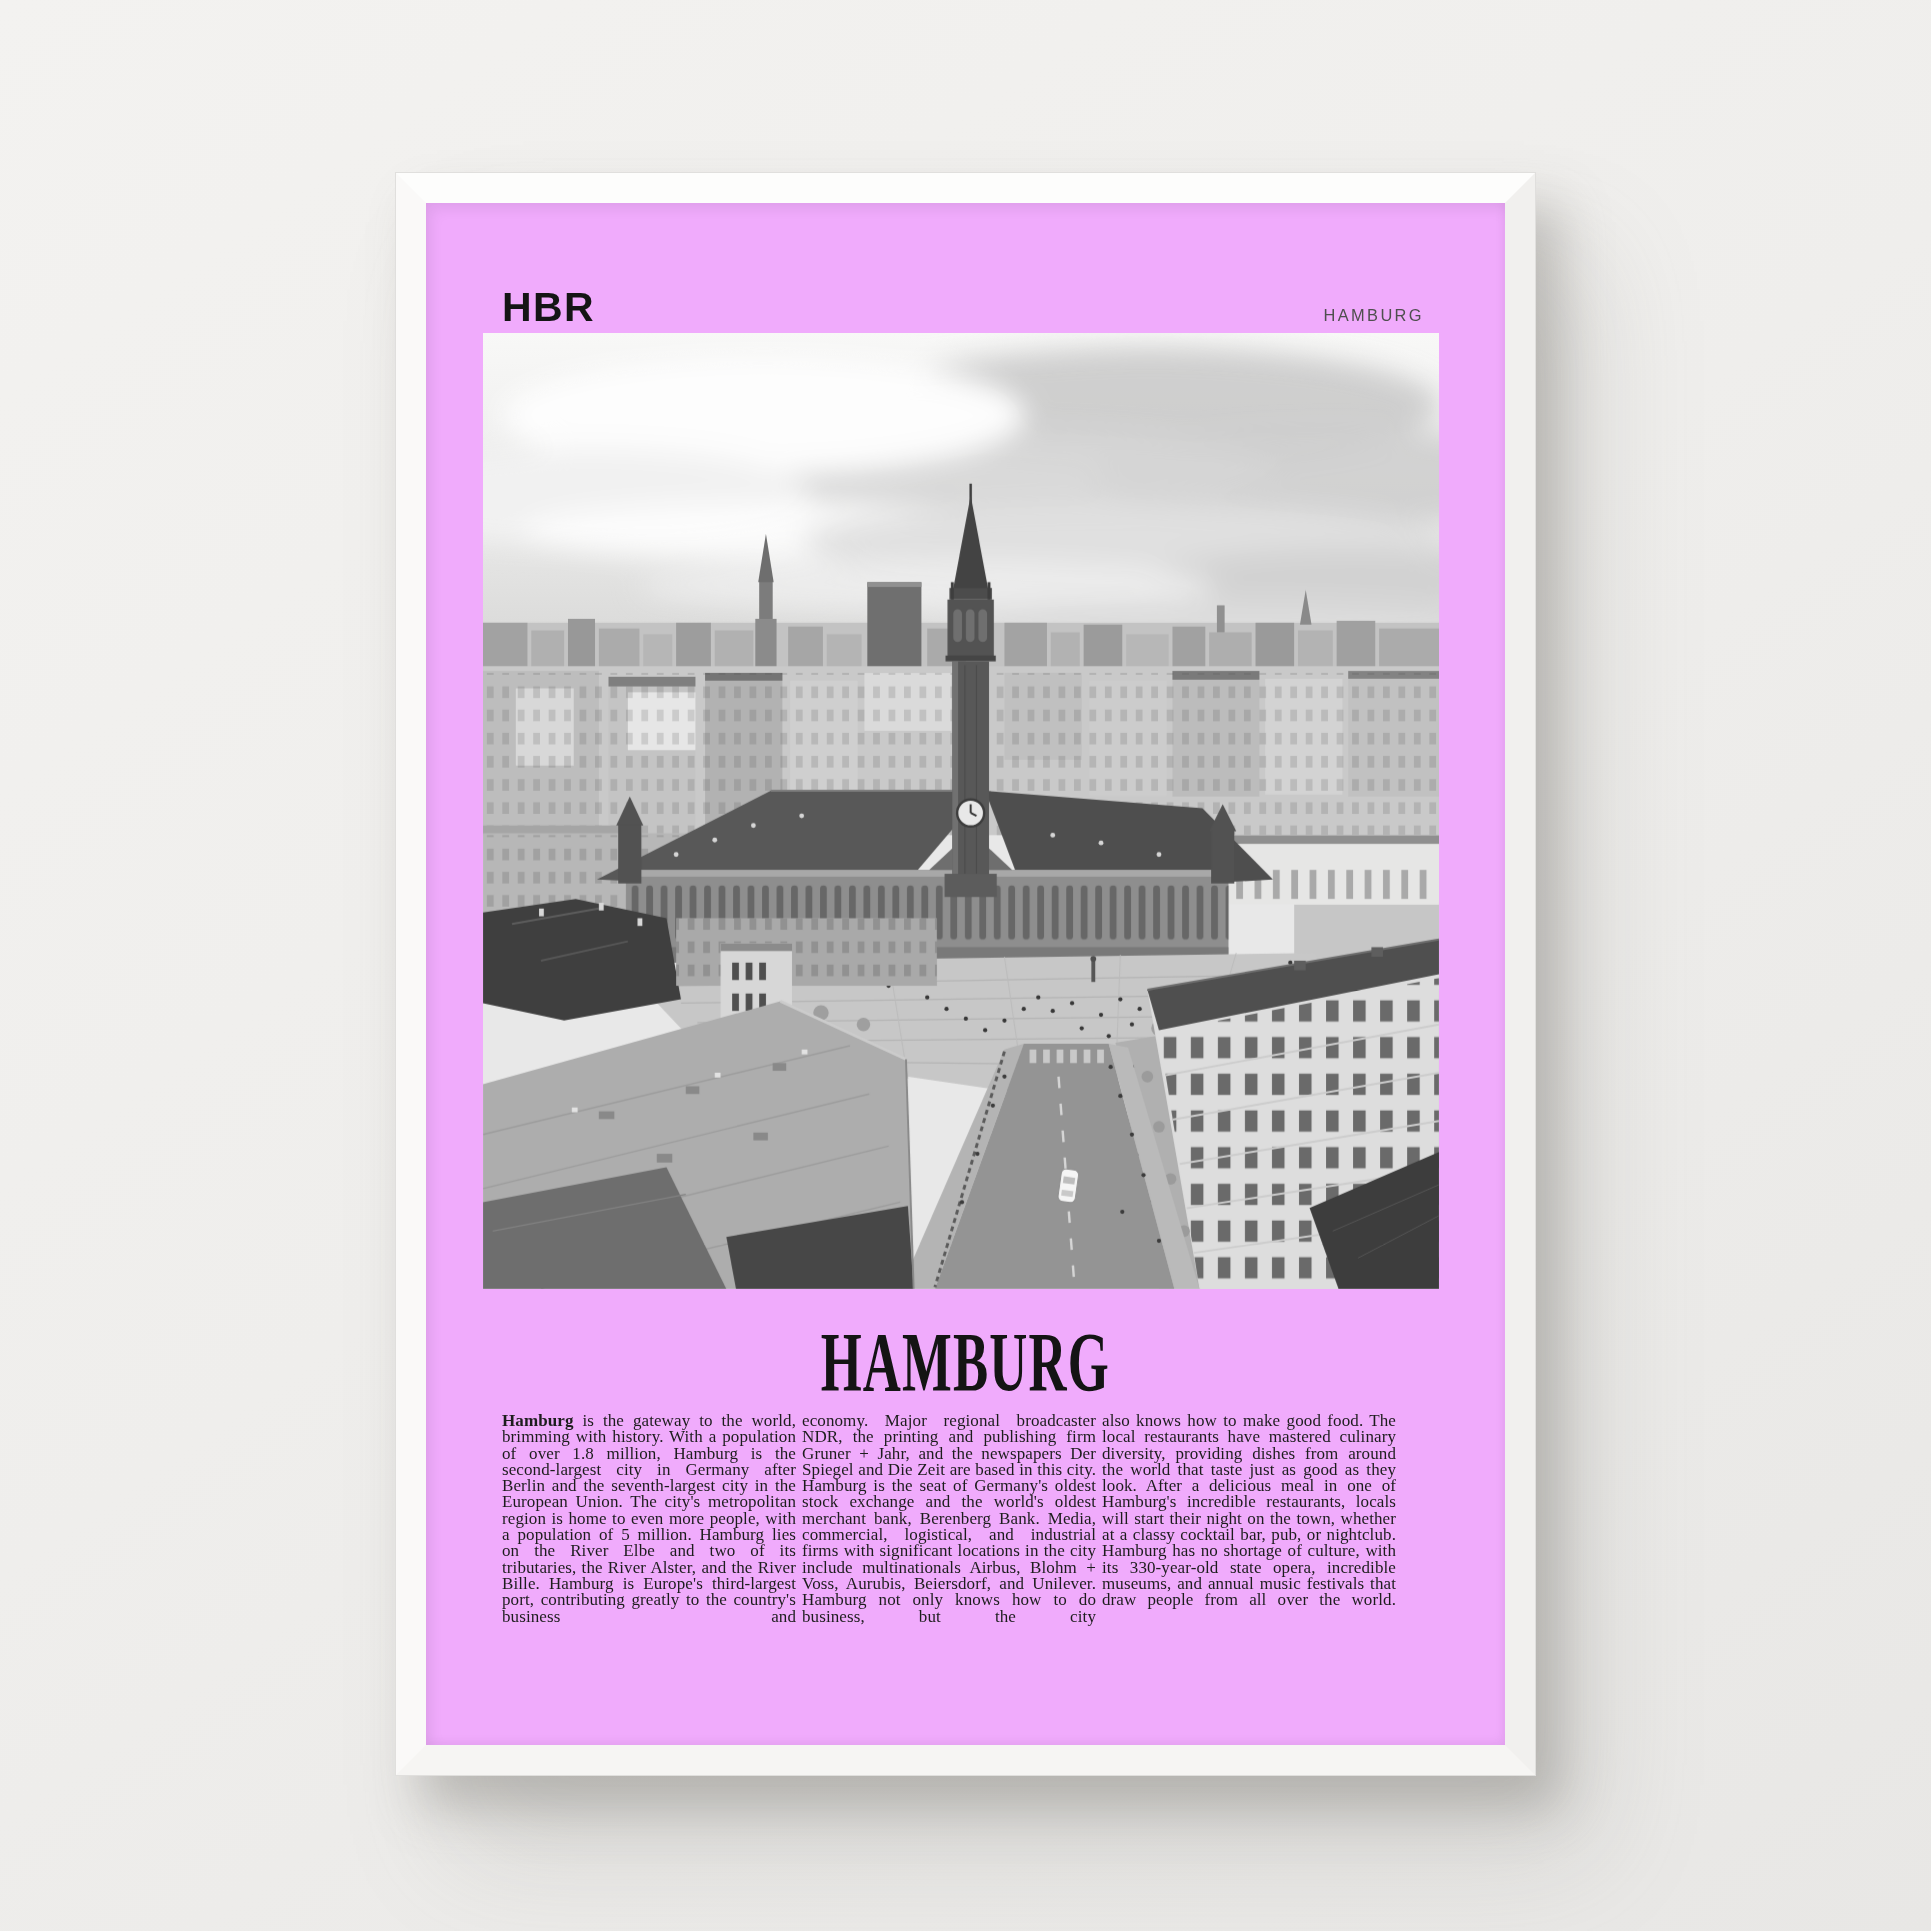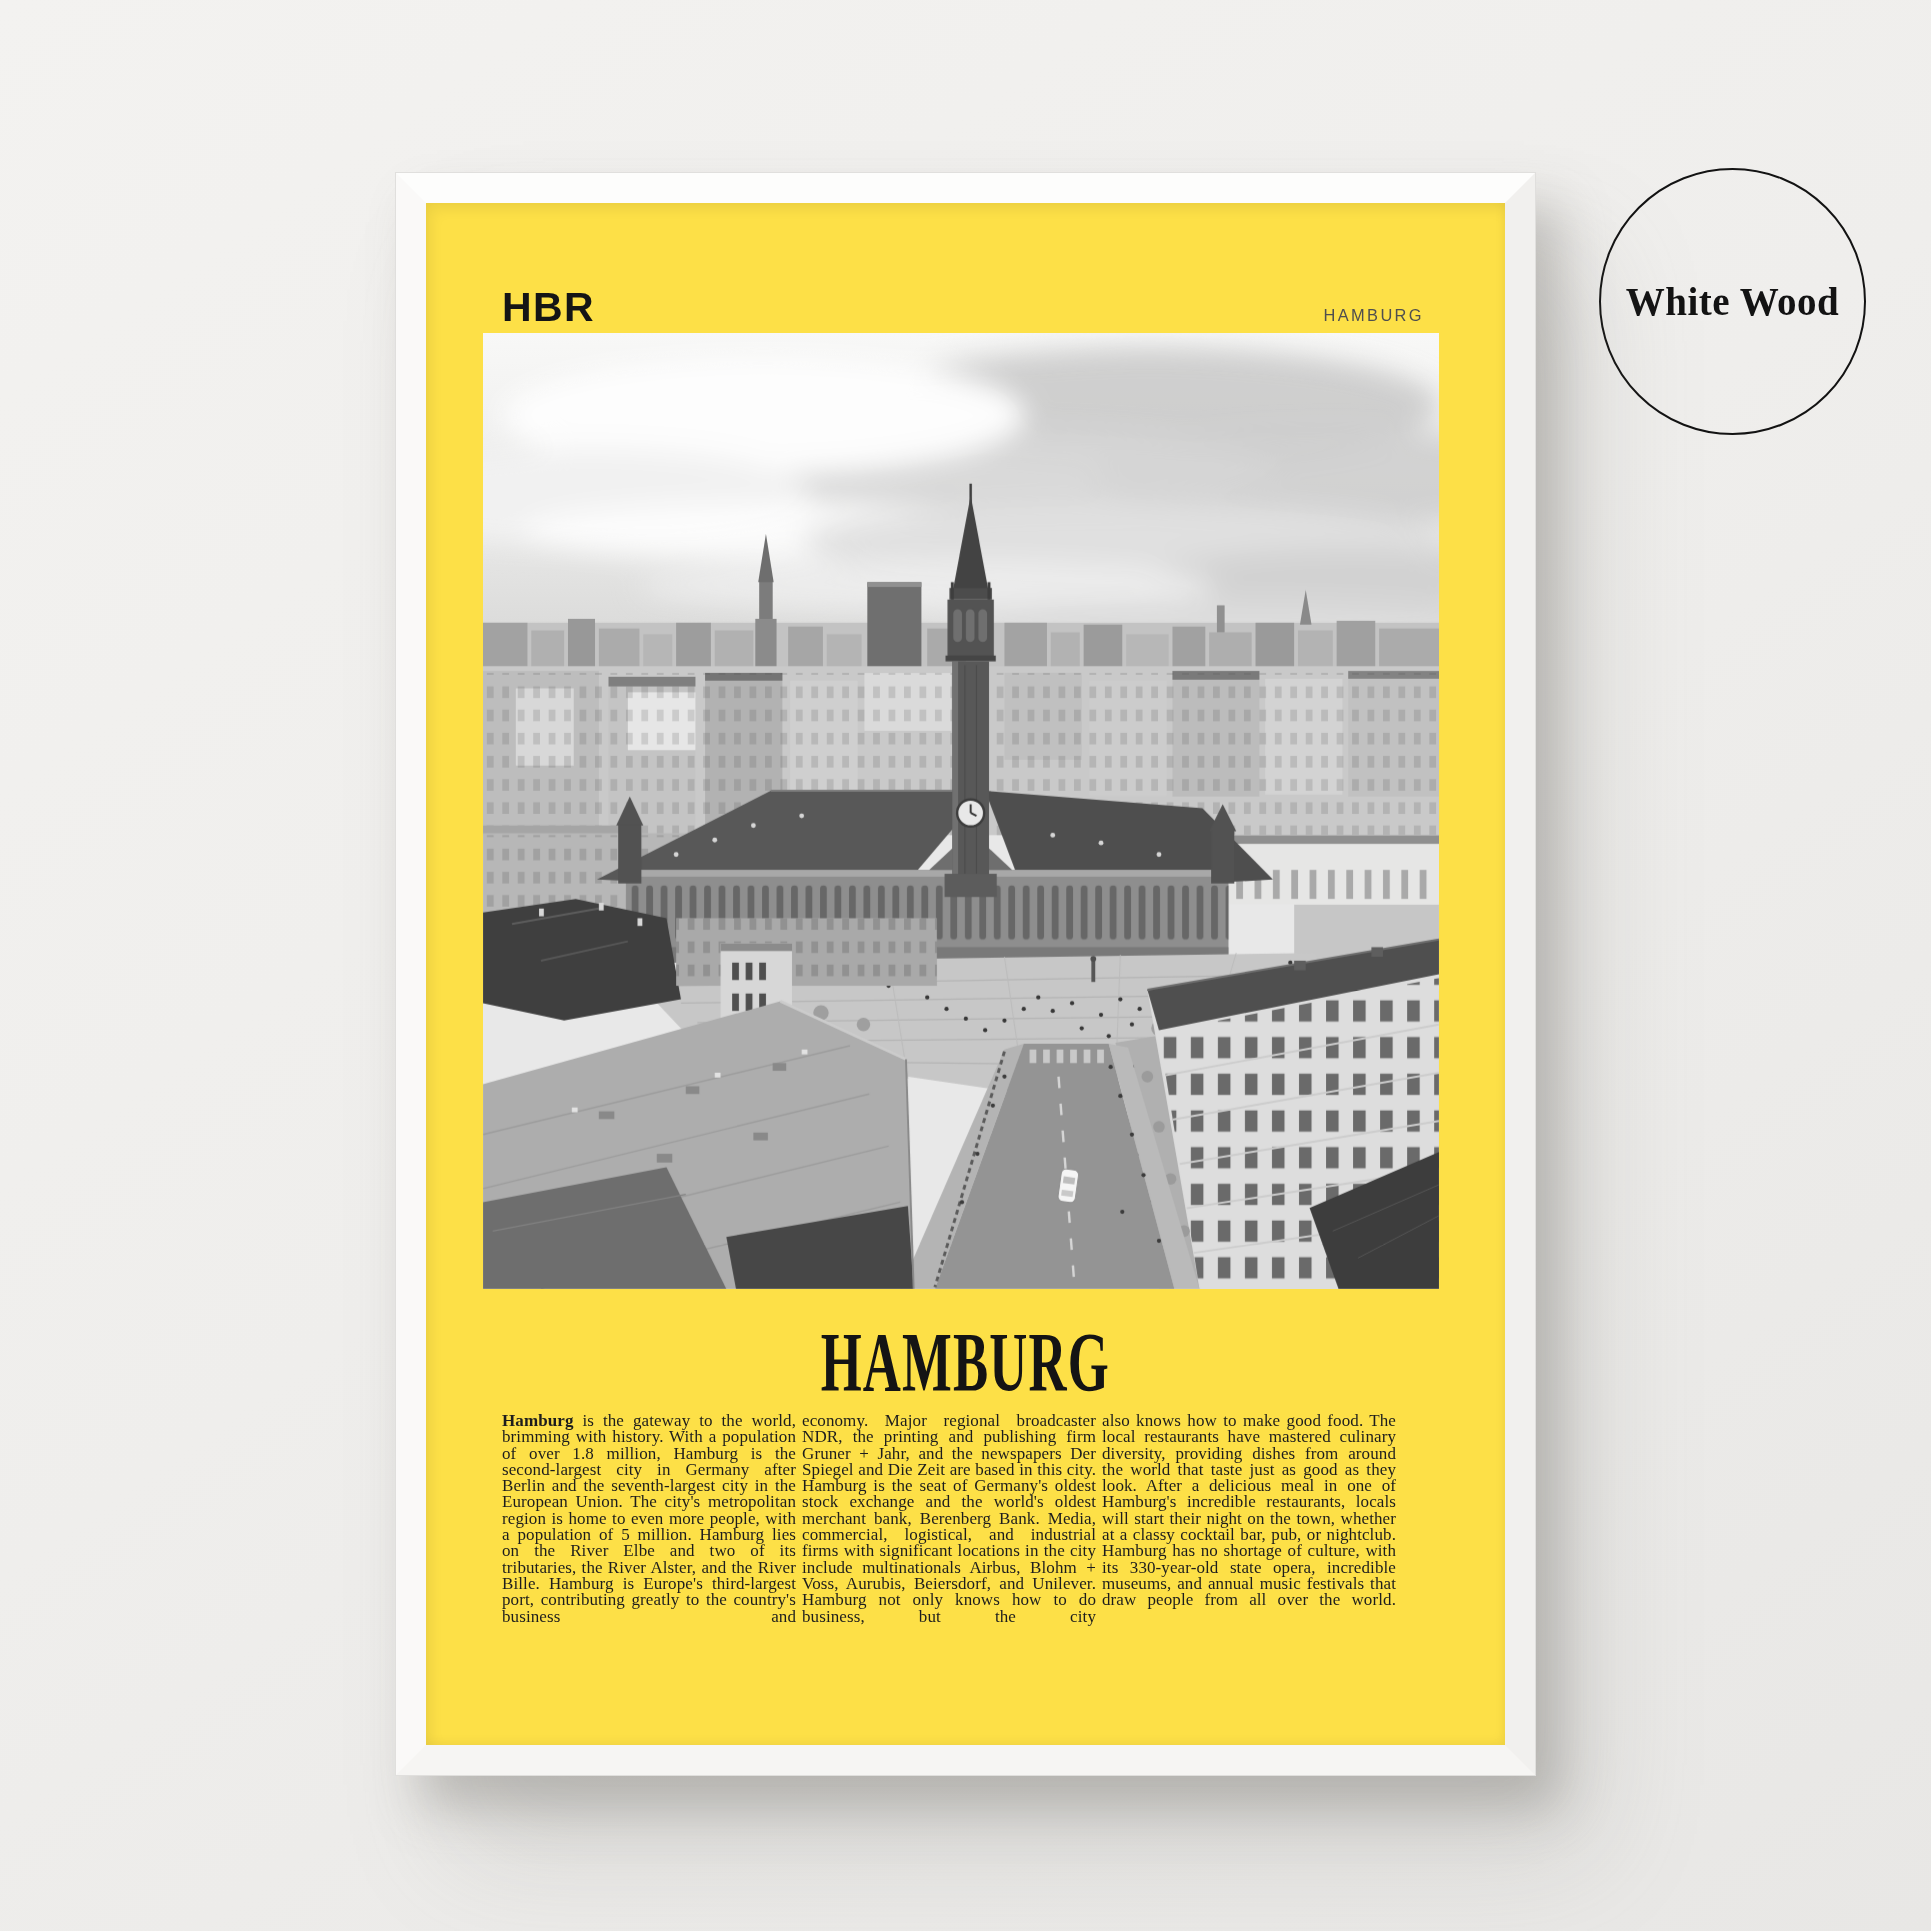--- a/index.html
+++ b/index.html
@@ -4,21 +4,21 @@
 <style>
   html,body{margin:0;padding:0;}
   body{width:1931px;height:1931px;overflow:hidden;font-family:"Liberation Serif",serif;}
   .wall{position:relative;width:1931px;height:1931px;
         background:linear-gradient(145deg,#f3f2f0 0%,#efeeec 48%,#e8e7e5 100%);}
   
   .frame{position:absolute;left:396px;top:173px;width:1139px;height:1602px;box-sizing:border-box;
          border:30px solid;border-color:#fdfdfc #f1f0ee #f6f5f3 #faf9f8;outline:1px solid #e0dfdd;
          background:#f6f5f3;
          box-shadow:25px 33px 46px rgba(118,115,110,.35),58px 79px 106px rgba(118,115,110,.18);}
-  .poster{position:absolute;inset:0;background:#fde047;
+  .poster{position:absolute;inset:0;background:#f0abfc;
           box-shadow:inset 4.8px 5.8px 13.5px rgba(0,0,0,.07),inset -2.9px -3.9px 9.7px rgba(0,0,0,.04);}
   
   .poster-header{position:absolute;left:76px;right:81px;top:81px;display:flex;
                  justify-content:space-between;align-items:baseline;}
   .brand{font:700 41px "Liberation Sans",sans-serif;letter-spacing:1.4px;color:#151515;}
   .country{font:400 16.4px "Liberation Sans",sans-serif;letter-spacing:2.4px;color:#4f4f4f;}
   
   .photo{position:absolute;left:57px;top:130px;width:956px;height:956px;overflow:hidden;background:#e8e8e8;}
   .photo svg{display:block;width:100%;height:100%;}
   
@@ -33,23 +33,20 @@
   
   .badge{position:absolute;left:1599px;top:168px;width:263px;height:263px;border-radius:50%;
          border:2.9px solid #131313;display:flex;align-items:center;justify-content:center;}
   .badge span{font:700 39px "Liberation Serif",serif;letter-spacing:0.5px;color:#131313;}
 </style>
 </head>
 <body>
 
 <div class="wall">
 
-  <div class="badge">
-    <span>White Wood</span>
-  </div>
 
   <div class="frame">
     <div class="poster">
 
       <div class="poster-header">
         <span class="brand">HBR</span>
         <span class="country">HAMBURG</span>
       </div>
 
       <figure class="photo" style="margin:0">

